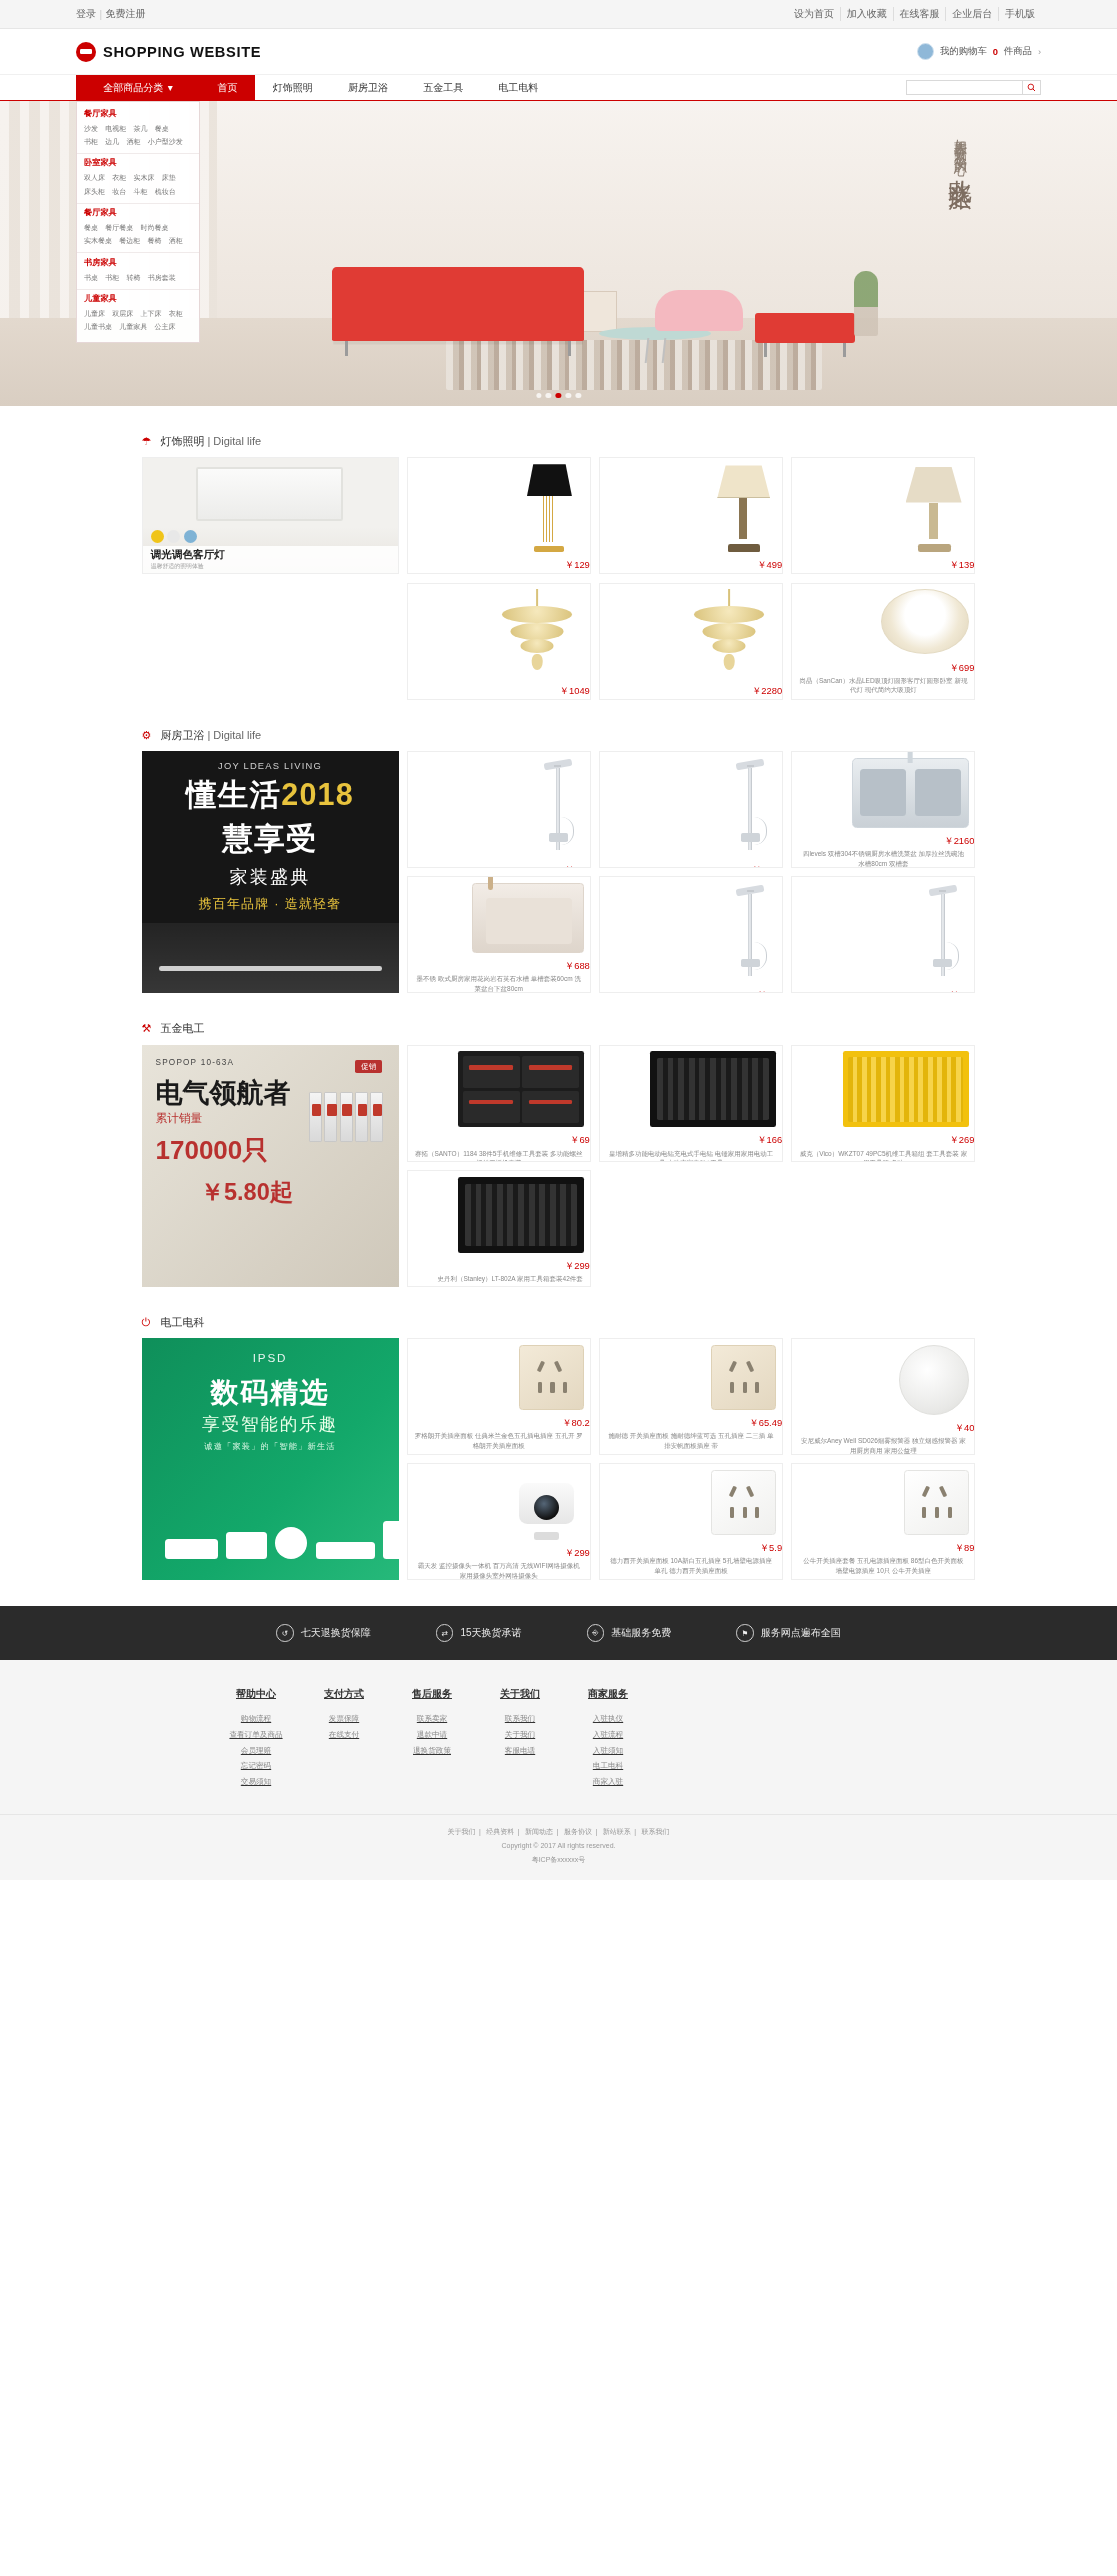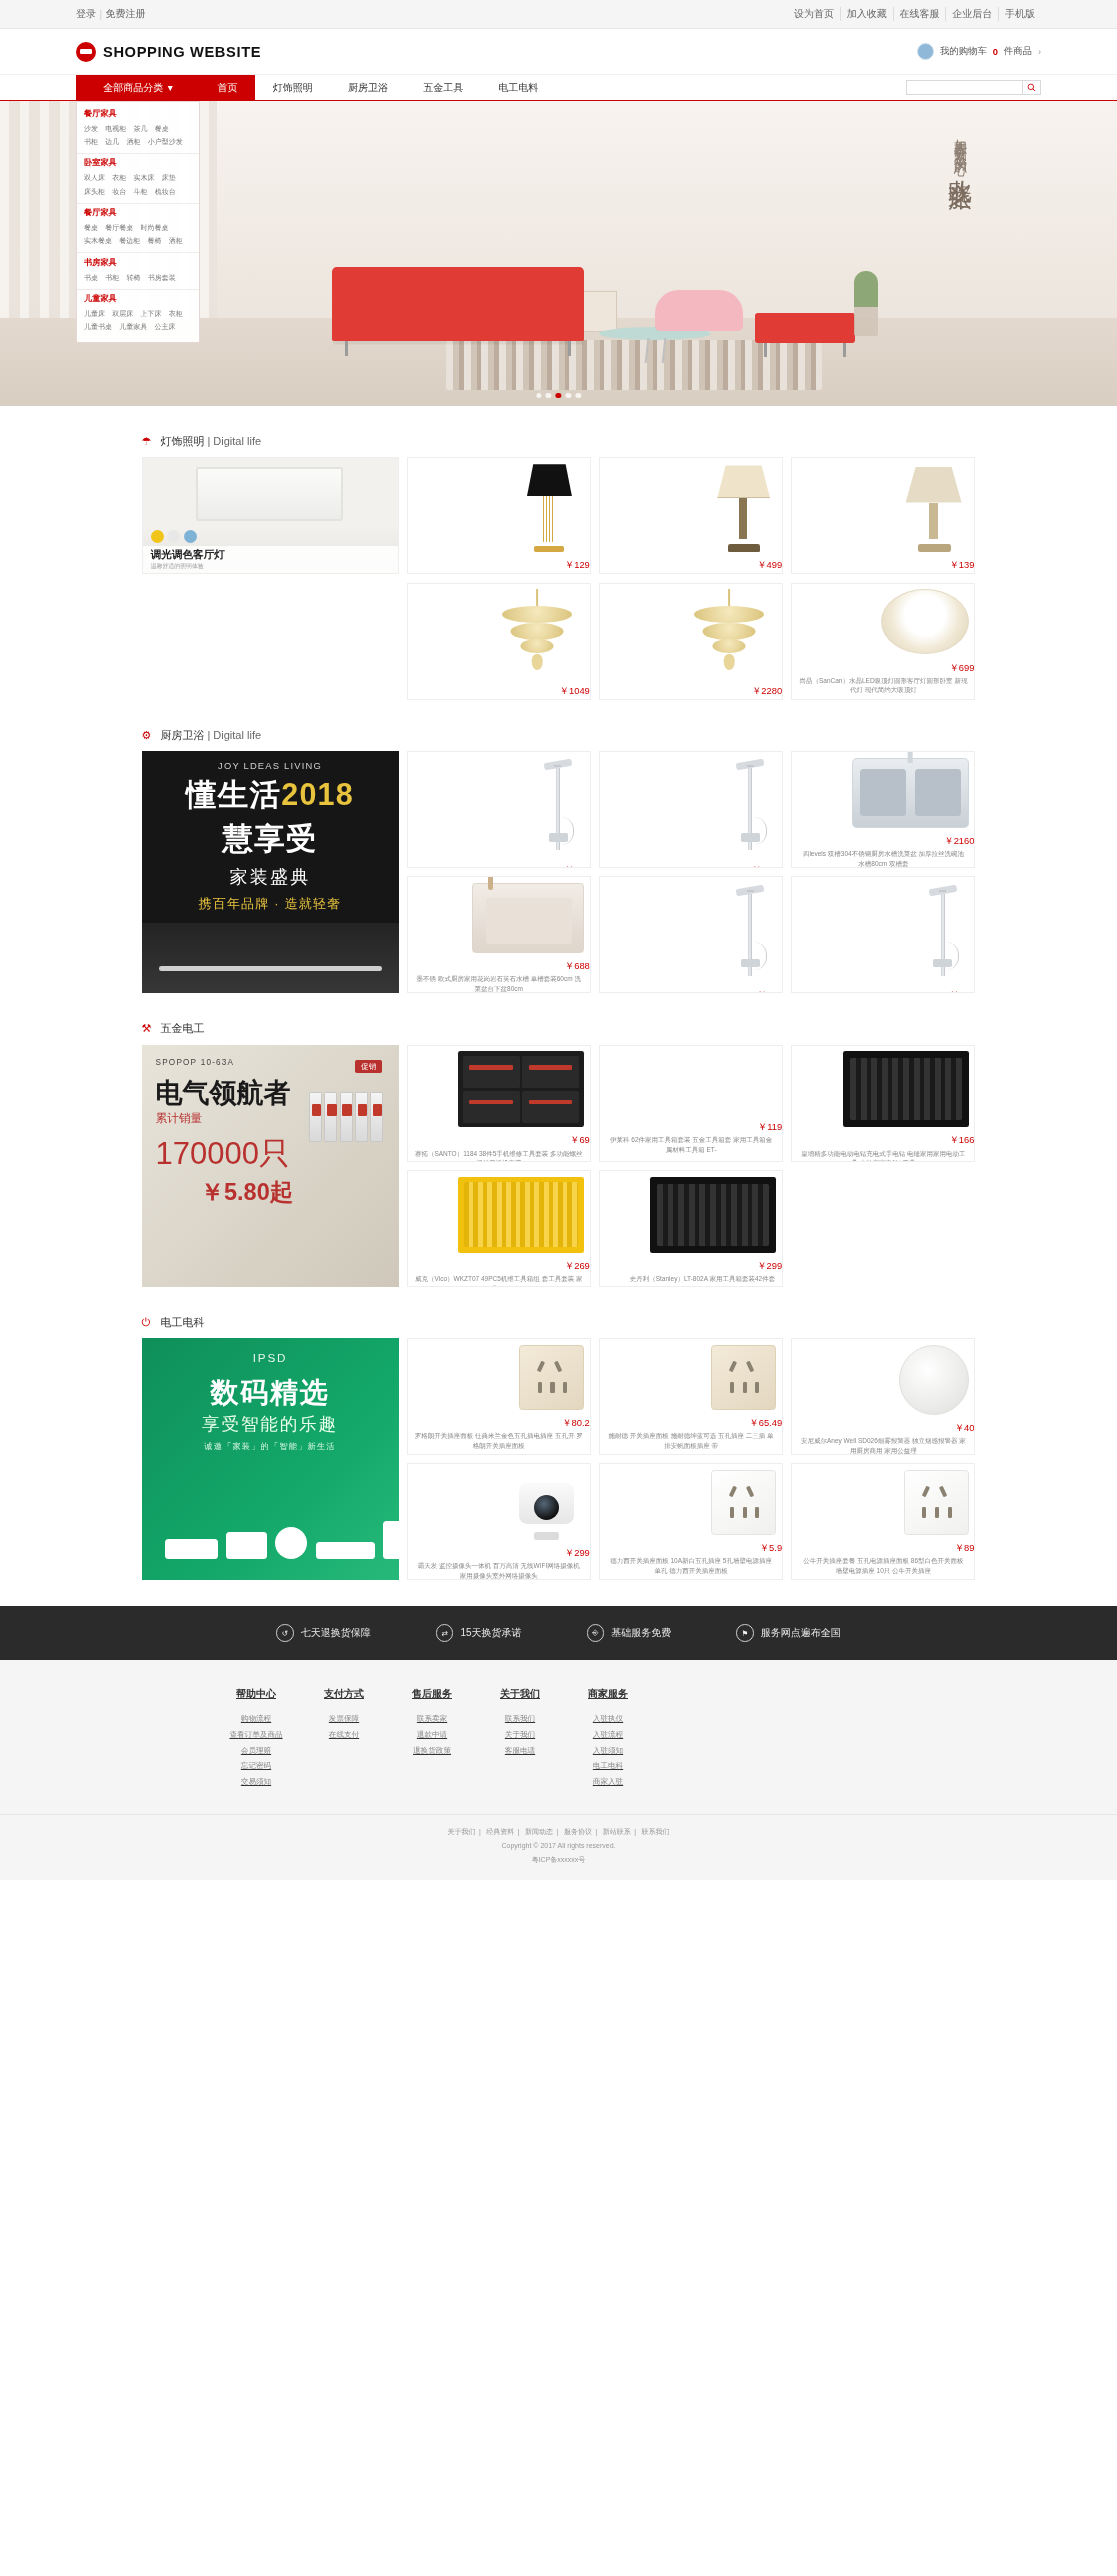--- a/index.html
+++ b/index.html
@@ -253,21 +253,21 @@
   .banner-kitchen .cn em { color: #e8c33d; font-style: normal; }
   .banner-kitchen .sub { color: #fff; font-size: 18px; letter-spacing: 2.3px; margin-top: 4.7px; }
   .banner-kitchen .tag { color: #e8c33d; font-size: 13px; margin-top: 5.9px; letter-spacing: 1.2px; }
   .banner-kitchen .rack { position: absolute; left: 0; bottom: 0; width: 100%; height: 70px; background: linear-gradient(180deg,rgba(255,255,255,.06),rgba(255,255,255,.14)); }
   .banner-kitchen .rack::after { content: ""; position: absolute; left: 17.6px; bottom: 22px; width: 223px; height: 4.7px; background: #cfcfcf; border-radius: 2.3px; }
 
   .banner-hw { width: 257px; height: 243px; background: linear-gradient(135deg,#e8e4da,#cfc8ba); position: relative; overflow: hidden; }
   .banner-hw .hdr { position: absolute; left: 14px; top: 13px; color: #444; font-size: 8.2px; letter-spacing: 1.2px; }
   .banner-hw .t1 { position: absolute; left: 14px; top: 30.5px; color: #1a1a1a; font-size: 27px; font-weight: bold; }
   .banner-hw .t2 { position: absolute; left: 14px; top: 66px; color: #b8312f; font-size: 11.7px; }
-  .banner-hw .t3 { position: absolute; left: 14px; top: 88px; color: #b8312f; font-size: 31px; font-weight: normal; }
+  .banner-hw .t3 { position: absolute; left: 14px; top: 88px; color: #b8312f; font-size: 26px; font-weight: bold; }
   .banner-hw .price { position: absolute; left: 59px; top: 130px; color: #b8312f; font-size: 23.5px; font-weight: bold; }
   .banner-hw .bk { position: absolute; right: 15.3px; top: 47px; display: flex; gap: 2.3px; }
   .banner-hw .badge { position: absolute; right: 16.4px; top: 15.3px; background: #b8312f; color: #fff; font-size: 7.6px; padding: 1.8px 5.9px; border-radius: 1.8px; }
 
   .banner-el { width: 257px; height: 243px; background: linear-gradient(135deg,#0f8f5a,#13a86a 60%,#26b97a); position: relative; overflow: hidden; }
   .banner-el .brand { position: absolute; left: 50%; transform: translateX(-50%); top: 13px; color: #fff; font-size: 11.7px; letter-spacing: 1.8px; opacity: .9; }
   .banner-el .t1 { position: absolute; left: 50%; transform: translateX(-50%); top: 36px; color: #fff; font-size: 28px; font-weight: bold; letter-spacing: 1.8px; white-space: nowrap; }
   .banner-el .t2 { position: absolute; left: 50%; transform: translateX(-50%); top: 74px; color: #eaffe9; font-size: 17.6px; letter-spacing: 1.8px; white-space: nowrap; }
   .banner-el .t3 { position: absolute; left: 50%; transform: translateX(-50%); top: 103px; color: #d9f7e4; font-size: 8.2px; letter-spacing: 1.2px; white-space: nowrap; }
   .banner-el .devs { position: absolute; left: 23.5px; bottom: 21px; display: flex; gap: 8.2px; align-items: flex-end; }
@@ -708,31 +708,20 @@
               <i></i>
               <i></i>
               <i></i>
               <i></i>
             </div>
         </div>
         <div class="price">￥69</div>
         <div class="desc">赛拓（SANTO）1184 38件5手机维修工具套装 多功能螺丝螺丝刀拆机套装</div>
       </div>
 
-      <div class="cell">
-        <div class="thumb" style="padding:0">
-          <div class="banner-garden">
-            <div class="top"></div>
-              <div class="mid"></div>
-              <div class="bot"></div>
-          </div>
-        </div>
-        <div class="price">￥119</div>
-        <div class="desc">伊莱科 62件家用工具箱套装 五金工具箱套 家用工具箱金属材料工具箱 ET-</div>
-      </div>
 
       <div class="cell">
         <div class="thumb">
           <div class="toolcase2"></div>
         </div>
         <div class="price">￥166</div>
         <div class="desc">皇增精多功能电动电钻充电式手电钻 电锤家用家用电动工具 大功率家电钻+工具</div>
       </div>
 
 

